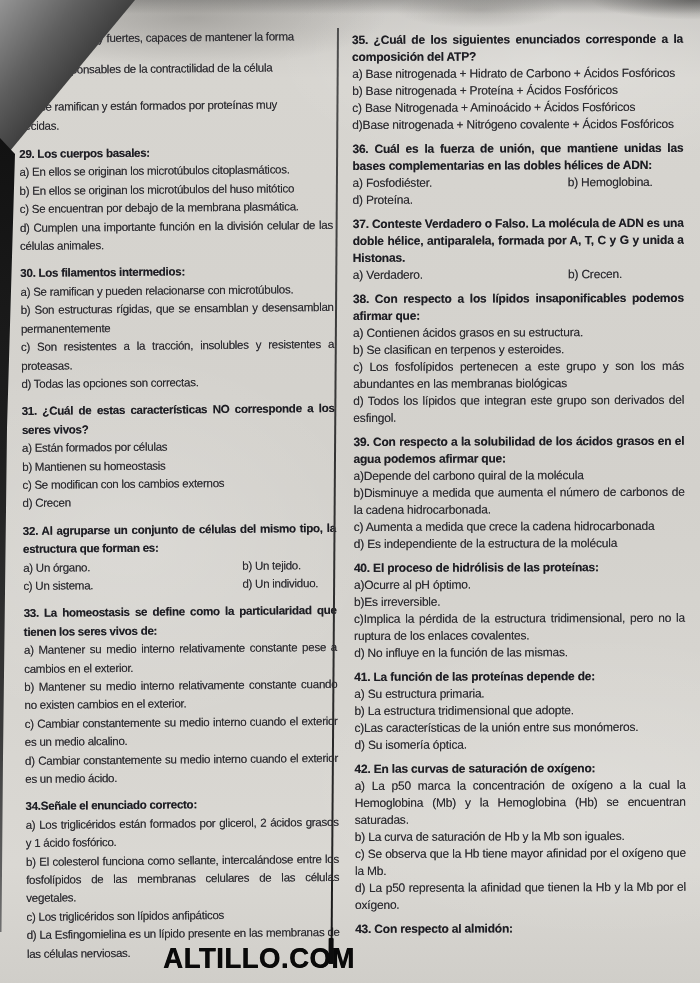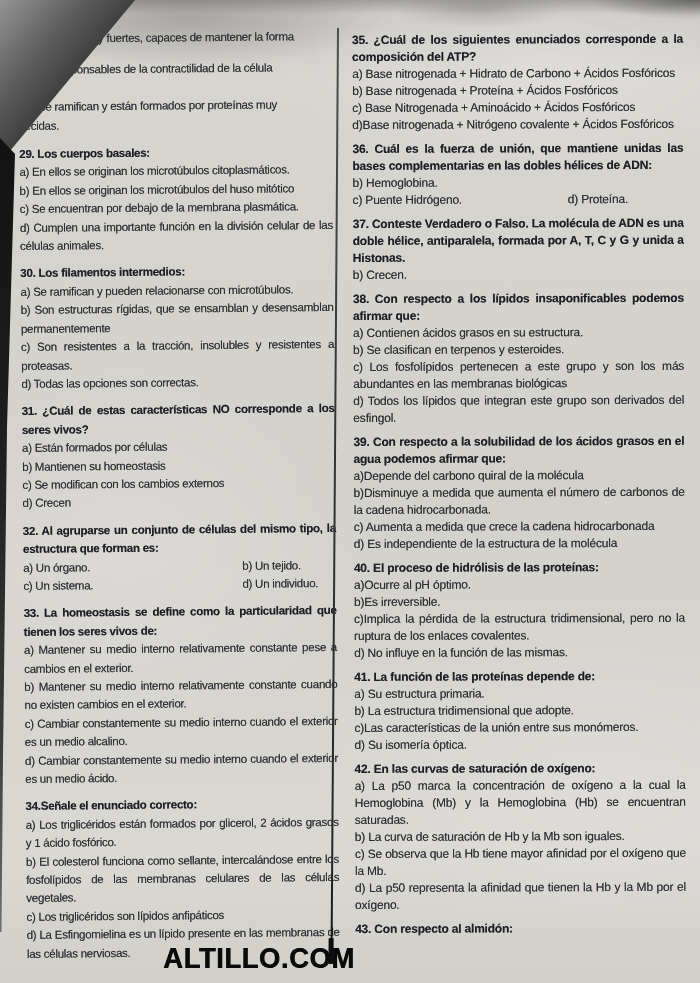--- a/index.html
+++ b/index.html
@@ -121,30 +121,31 @@
       <section class="qblock question">
         <div class="q-title">35. ¿Cuál de los siguientes enunciados corresponde a la composición del ATP?</div>
         <div class="q-option">a) Base nitrogenada + Hidrato de Carbono + Ácidos Fosfóricos</div>
         <div class="q-option">b) Base nitrogenada + Proteína + Ácidos Fosfóricos</div>
         <div class="q-option">c) Base Nitrogenada + Aminoácido + Ácidos Fosfóricos</div>
         <div class="q-option">d)Base nitrogenada + Nitrógeno covalente + Ácidos Fosfóricos</div>
       </section>
       <section class="qblock question">
         <div class="q-title">36. Cuál es la fuerza de unión, que mantiene unidas las bases complementarias en las dobles hélices de ADN:</div>
         <div class="pair-row">
+          <span class="pa">a) Fosfodiéster.</span>
           <span class="pb">b) Hemoglobina.</span>
         </div>
         <div class="pair-row">
-          <span class="pa">c) Puente Hidrógeno.</span>
           <span class="pb">d) Proteína.</span>
         </div>
       </section>
       <section class="qblock question">
         <div class="q-title">37. Conteste Verdadero o Falso. La molécula de ADN es una doble hélice, antiparalela, formada por A, T, C y G y unida a Histonas.</div>
         <div class="pair-row">
+          <span class="pa">a) Verdadero.</span>
           <span class="pb">b) Crecen.</span>
         </div>
       </section>
       <section class="qblock question">
         <div class="q-title">38. Con respecto a los lípidos insaponificables podemos afirmar que:</div>
         <div class="q-option">a) Contienen ácidos grasos en su estructura.</div>
         <div class="q-option">b) Se clasifican en terpenos y esteroides.</div>
         <div class="q-option">c) Los fosfolípidos pertenecen a este grupo y son los más abundantes en las membranas biológicas</div>
         <div class="q-option">d) Todos los lípidos que integran este grupo son derivados del esfingol.</div>
       </section>

